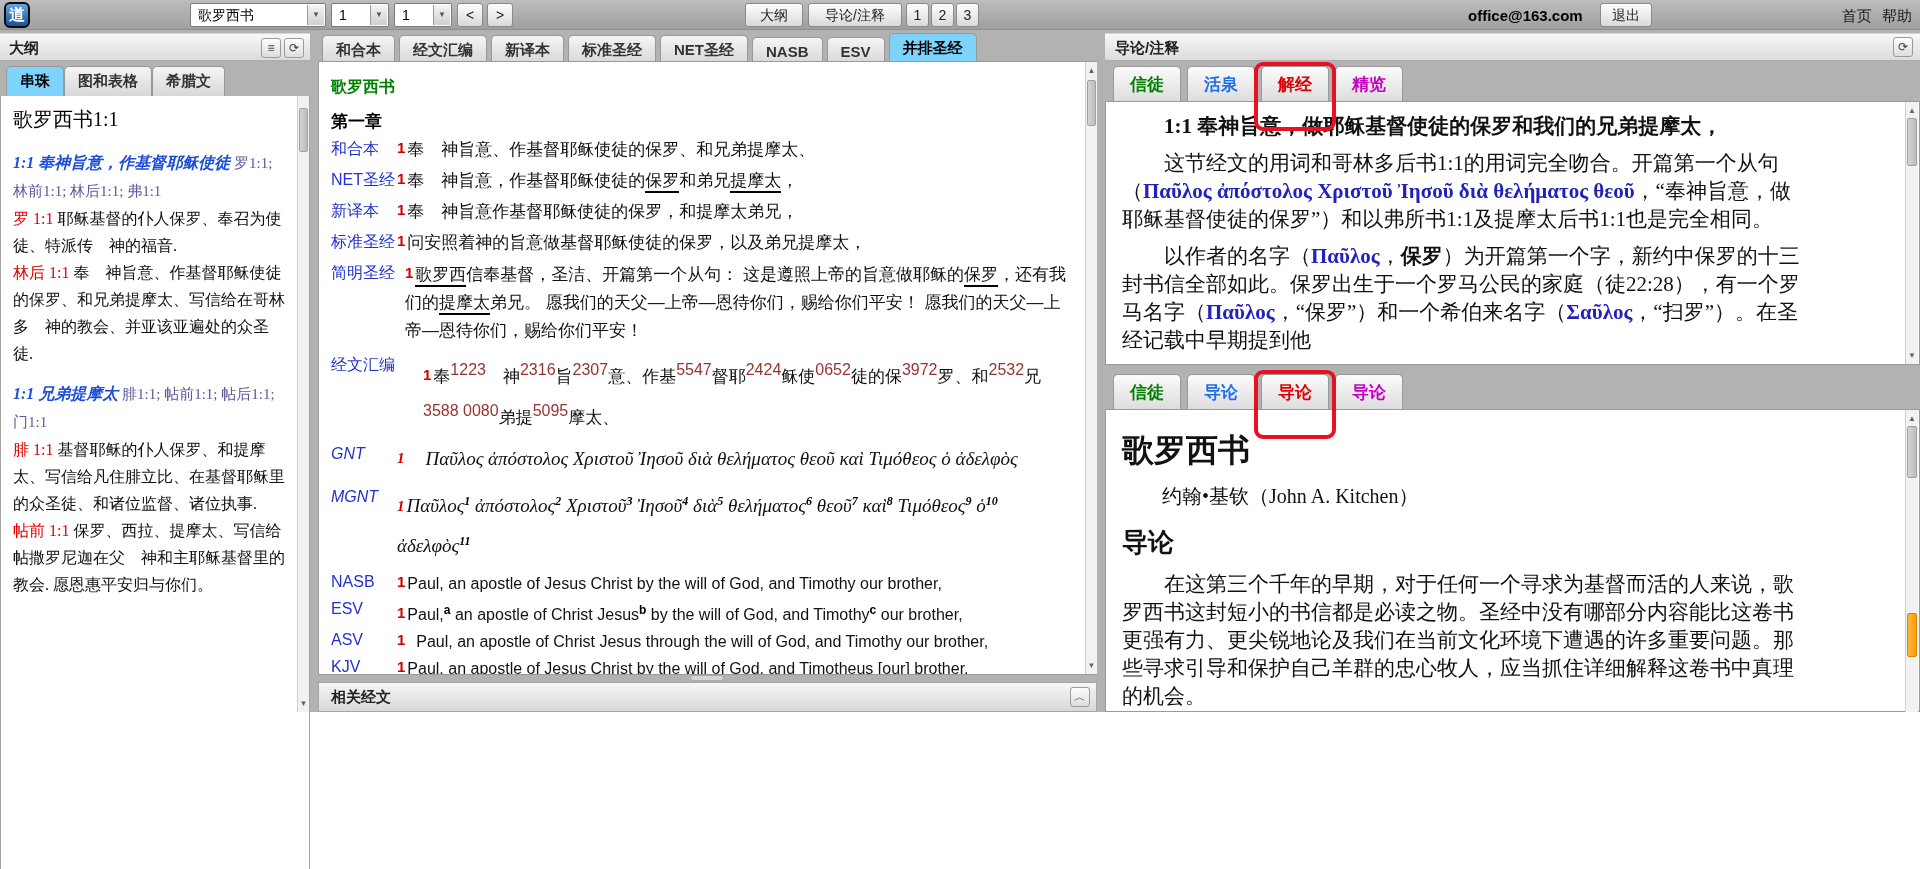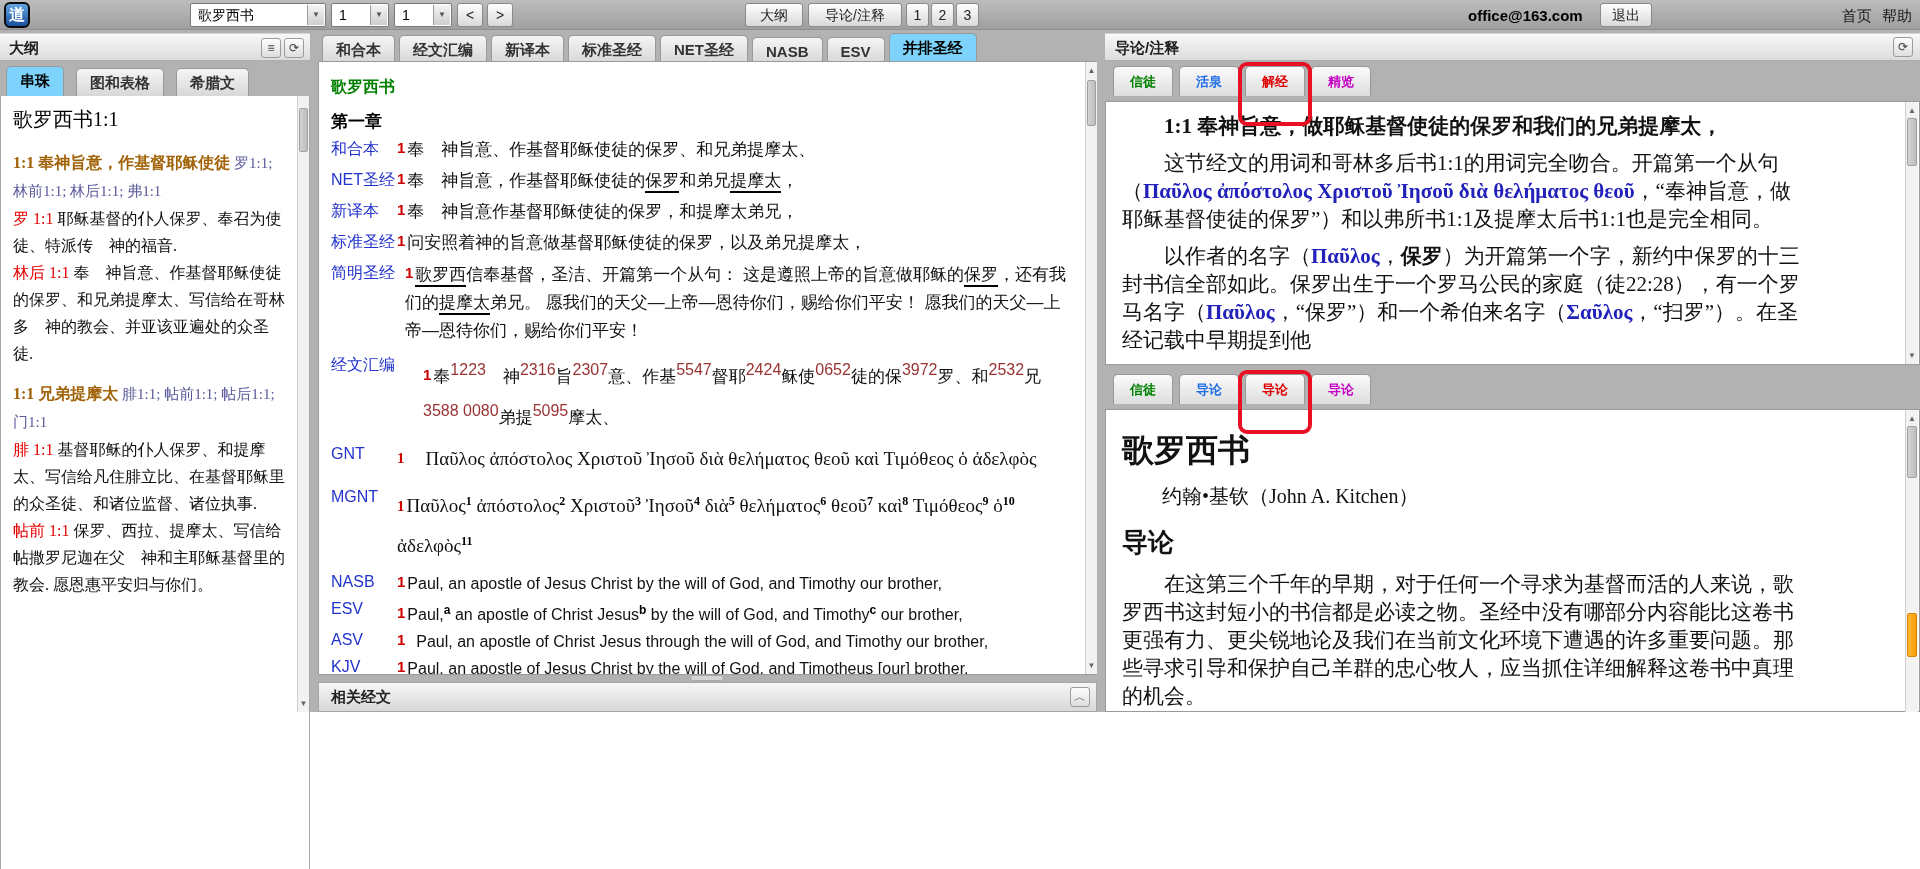--- a/index.html
+++ b/index.html
@@ -47,65 +47,65 @@
 
   
   .sbar { position:absolute; background:#f2f2f2; border-left:1px solid #d0d0d0; }
   .sthumb { position:absolute; left:1px; right:1px; background:linear-gradient(90deg,#d4d4d4,#bdbdbd);
             border:1px solid #a0a0a0; border-radius:2px; cursor:pointer; }
   .sthumb.orange { background:linear-gradient(90deg,#ffb73d,#ff9d00); border-color:#d98500; }
   .sarr { position:absolute; left:0; right:0; text-align:center; font-size:8px; color:#666; cursor:pointer; }
 
   
   .lp-head { position:absolute; left:0; top:33px; width:310px; height:28px; padding-left:9px; line-height:27px; }
-  .lp-tabs { position:absolute; left:6px; top:66px; display:flex; gap:12px; align-items:flex-end; }
+  .lp-tabs { position:absolute; left:6px; top:66px; display:flex; gap:0; }
   .lp-body { position:absolute; left:0; top:96px; width:310px; height:776px; background:#fff;
              border:1px solid #a5a5a5; border-top:none; overflow:hidden;
              padding:10px 22px 0 12px; font-family:"Liberation Serif",serif; }
   .lp-heading { font-size:20px; color:#000; margin-bottom:16px; }
   .lp-body p.entry { font-size:16px; line-height:27px; color:#111; }
   .lp-body p.headed { margin-top:13px; }
-  .ehead { color:#a16207; font-weight:bold; }
+  .ehead { color:#1d4ed8; font-weight:bold;font-style:italic; }
   .erefs { color:#5a5a9a; font-size:15px; cursor:pointer; }
   .eref { color:#e60000; cursor:pointer; }
 
   
   .mp-tabs { position:absolute; left:322px; top:33px; display:flex; gap:4px; align-items:flex-end; }
   .mp-body { position:absolute; left:318px; top:61px; width:779px; height:614px; background:#fff;
              border:1px solid #9a9a9a; overflow:hidden; padding:15px 24px 0 12px; }
   .mp-book { color:#008000; font-weight:bold; font-size:16px; margin-bottom:12px; }
   .mp-chap { color:#000; font-weight:bold; font-size:17px; margin-bottom:4px; }
   .vrow { display:flex; margin-bottom:5px; }
   .vrow .gutter { width:66px; flex:0 0 66px; color:#2233cc; font-size:16px; line-height:24px; cursor:pointer; }
   .vrow .vtext { flex:1; font-size:17px; line-height:26px; color:#111; }
   .vrow.jm .vtext { padding-left:8px; line-height:28px; }
   .vrow.concord { margin-top:8px; margin-bottom:8px; }
   .vrow.concord .vtext { padding-left:26px; line-height:34px; }
-  .vrow.greek { margin-bottom:8px; }
+  .vrow.greek { margin-bottom:8px;font-style:italic; }
   .vrow.greek .vtext { font-family:"Liberation Serif",serif; font-size:19px; line-height:33px; }
   .vrow.en { margin-bottom:0; }
   .vrow.en .vtext { font-size:16px; line-height:27px; }
   .vn { color:#cc0000; font-weight:bold; font-size:15px; position:relative; top:-2px; margin-right:2px; }
   sup.strong { color:#993333; font-size:16px; cursor:pointer; }
   sup.sup2 { color:#000; font-weight:bold; font-size:12px; cursor:pointer; }
   .u { border-bottom:2px solid #000; padding-bottom:1px; }
   .splitter { position:absolute; left:690px; top:675px; width:34px; height:6px; background:#d6d6d6;
               border:1px solid #a8a8a8; border-radius:3px; cursor:row-resize; }
   .mp-bottom { position:absolute; left:318px; top:682px; width:779px; height:30px;
                background:linear-gradient(#f6f6f6,#d8d8d8); border:1px solid #a5a5a5;
                font-size:15px; font-weight:bold; color:#222; line-height:28px; padding-left:12px; }
   .mp-collapse { right:6px; top:4px; }
 
   
   .rp-head { position:absolute; left:1105px; top:33px; width:815px; height:28px; padding-left:10px; line-height:27px; }
   .rp-refresh { left:1893px; top:37px; }
   .rp-tabs1 { position:absolute; left:1113px; top:66px; display:flex; gap:6px; align-items:flex-end; }
   .rp-tabs2 { position:absolute; left:1113px; top:374px; display:flex; gap:6px; align-items:flex-end; }
   .rtab { position:relative; background:linear-gradient(#fbfbfb,#dddddd); border:1px solid #999;
-          border-bottom:none; border-radius:5px 5px 0 0; padding:6px 16px 5px; font-size:13px;
+          border-bottom:none; border-radius:5px 5px 0 0; padding:6px 16px 5px; font-size:17px;
           font-weight:bold; cursor:pointer; white-space:nowrap; }
   .c-green { color:#008000; } .c-blue { color:#1e6ee8; } .c-red { color:#dd0000; } .c-magenta { color:#c400c4; }
   .redbox { position:absolute; left:-8px; right:-8px; top:-5px; bottom:-30px;
             border:4px solid #e81123; border-radius:9px; pointer-events:none; z-index:6; }
   .rp-body1 { position:absolute; left:1105px; top:101px; width:815px; height:264px; background:#fff;
               border:1px solid #9a9a9a; overflow:hidden; padding:10px 110px 0 16px;
               font-family:"Liberation Serif",serif; font-size:21px; line-height:28px; color:#111; }
   .rp-body1 p { text-indent:2em; margin-bottom:9px; }
   .rp-lead { font-weight:bold; }
   .greektxt { color:#2222bb; font-weight:bold; }

